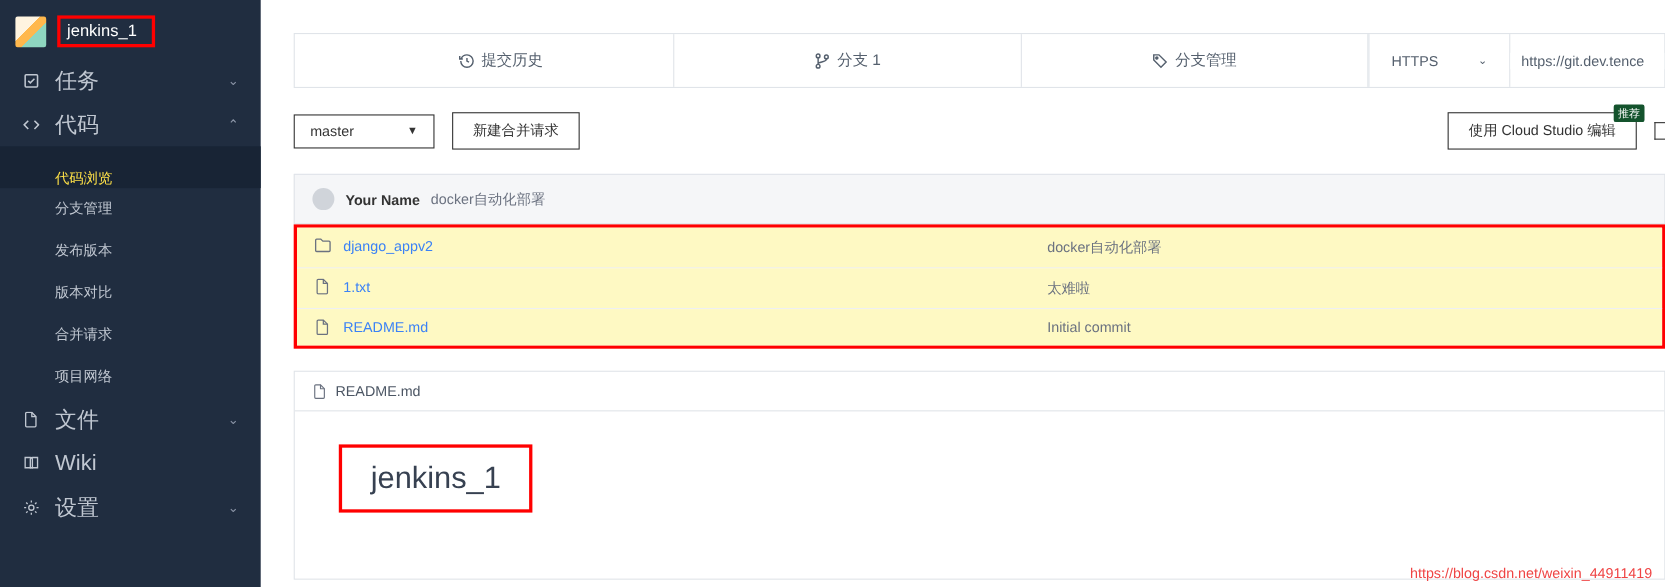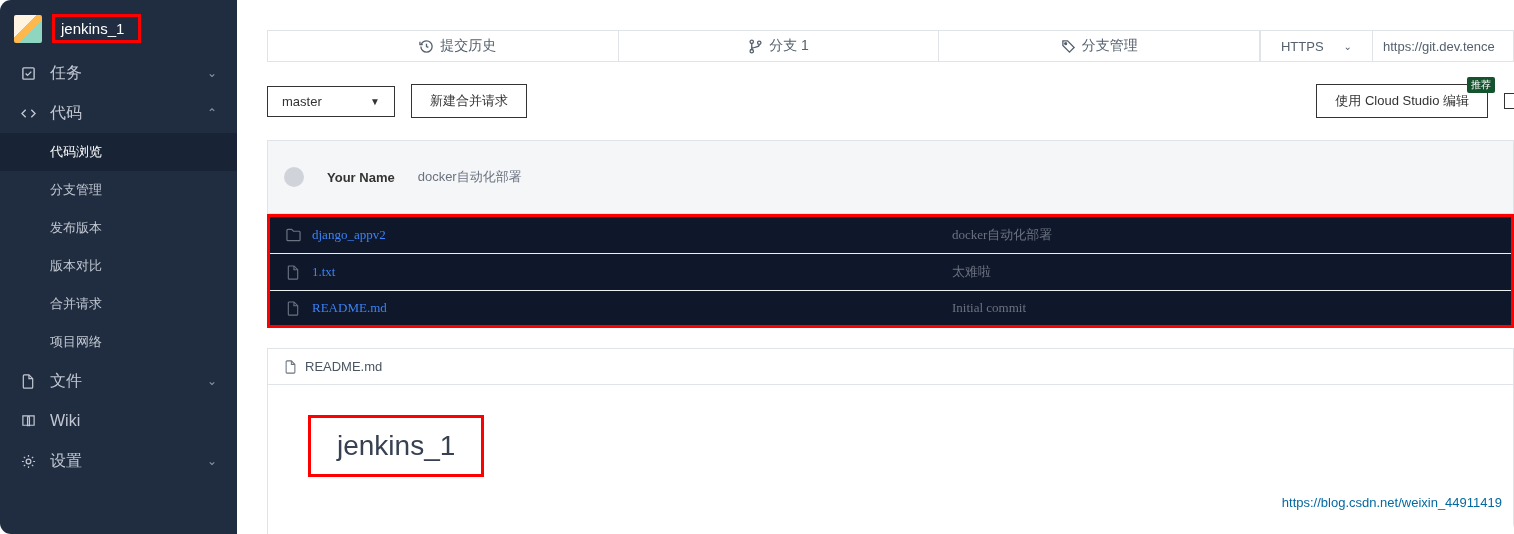--- a/index.html
+++ b/index.html
@@ -1,72 +1,72 @@
 <!DOCTYPE html>
 <html><head>
   <meta charset="utf-8">
   <style>
     * { margin: 0; padding: 0; box-sizing: border-box; }
     body { font-family: -apple-system, BlinkMacSystemFont, "Segoe UI", "PingFang SC", "Microsoft YaHei", sans-serif; font-size: 14px; color: #333; background: #fff; }
     
-    .container { display: flex; width: 1514px; height: 534px; overflow: hidden; border-radius: 11px; }
+    .container { display: flex; width: 1514px; height: 534px; overflow: hidden; }
     
     
     .sidebar { width: 237px; background: #202d40; color: #fff; flex-shrink: 0; padding-top: 8px; }
     .project-header { display: flex; align-items: center; padding: 6px 14px 10px; }
     .project-avatar { width: 28px; height: 28px; background: linear-gradient(135deg, #fff4e0 40%, #ffb84d 40%, #ffb84d 60%, #8ed6c0 60%); border-radius: 2px; margin-right: 10px; }
     .project-title-wrap { border: 3px solid #ff0000; padding: 3px 14px 3px 6px; }
     .project-title { color: #fff; font-size: 15px; }
     
     .nav-item { display: flex; align-items: center; padding: 0 20px; height: 40px; color: #c0c7d1; cursor: pointer; }
     .nav-icon { width: 16px; height: 16px; margin-right: 14px; display: inline-flex; align-items: center; justify-content: center; flex-shrink: 0; }
-    .nav-label { flex: 1; font-size: 16px; }
+    .nav-label { flex: 1; font-size: 20px; }
     .nav-chevron { font-size: 12px; color: #8a94a6; }
     .nav-sub { padding-left: 50px; height: 38px; display: flex; align-items: center; color: #c0c7d1; cursor: pointer; font-size: 13px; }
-    .nav-sub.active { color: #ffffff; background: #182435; }
+    .nav-sub.active { color: #fde047; background: #182435; align-items: flex-end; }
     
     
     .main { flex: 1; padding: 0 0 0 30px; overflow: hidden; }
     
-    .top-tabs { display: flex; border: 1px solid #e0e4e9; background: #fff; margin-top: 30px; margin-right: 0; height: 32px; align-items: stretch; padding-left: 30px; }
+    .top-tabs { display: flex; border: 1px solid #e0e4e9; background: #fff; margin-top: 30px; margin-right: 0; height: 50px; align-items: stretch; padding-left: 30px; }
     .tab-item { flex: 1; display: flex; align-items: center; justify-content: center; color: #55606e; cursor: pointer; gap: 6px; border-right: 1px solid #e0e4e9; }
     .tab-item:last-of-type { border-right: none; }
     .tab-icon { display: inline-flex; }
     .proto-cell { display: flex; align-items: center; padding: 0 12px; border-left: 1px solid #e0e4e9; }
-    .proto-select { display: flex; align-items: center; gap: 20px; padding: 0 8px; color: #55606e; font-size: 13px; }
+    .proto-select { display: flex; align-items: center; gap: 36px; padding: 0 8px; color: #55606e; font-size: 13px; }
     .url-input { border: none; outline: none; padding: 0 10px; color: #55606e; font-size: 13px; width: 140px; }
     
     .toolbar { display: flex; align-items: center; margin-top: 22px; gap: 16px; }
     .branch-select { border: 1px solid #333; padding: 7px 14px; display: flex; align-items: center; justify-content: space-between; width: 128px; background: #fff; cursor: pointer; font-size: 13px; }
     .branch-select .caret { font-size: 10px; }
     .btn { border: 1px solid #333; padding: 7px 18px; background: #fff; cursor: pointer; font-size: 13px; color: #333; position: relative; }
     .spacer { flex: 1; }
     .btn-badge { position: absolute; top: -8px; right: -8px; background: #14532d; color: #fff; font-size: 10px; padding: 1px 4px; border-radius: 2px; }
     
-    .commit-bar { margin-top: 22px; background: #f5f6f8; border: 1px solid #e0e4e9; padding: 26px 16px; display: flex; align-items: center; gap: 23px; }
+    .commit-bar { margin-top: 22px; background: #f5f6f8; border: 1px solid #e0e4e9; padding: 12px 16px; display: flex; align-items: center; gap: 10px; }
     .avatar-circle { width: 20px; height: 20px; border-radius: 50%; background: #d0d4da; }
     .commit-author { font-weight: 600; color: #333; font-size: 13px; }
     .commit-msg { color: #6b7280; font-size: 13px; }
     
     .file-table-wrap { border: 3px solid #ff0000; border-top: none; }
     .file-table-wrap-top { border-top: 3px solid #ff0000; }
-    .file-row { display: flex; align-items: center; padding: 9px 16px; border-bottom: 1px solid #eef0f3; background: #0f172a; font-family: Liberation Serif, serif; }
+    .file-row { display: flex; padding: 9px 16px; border-bottom: 1px solid #eef0f3; background: #fef9c3; }
     .file-row:last-child { border-bottom: none; }
     .file-icon { width: 16px; margin-right: 10px; color: #6b7280; display: inline-flex; }
     .file-name { color: #3b82f6; font-size: 13px; width: 640px; }
     .file-name.link { cursor: pointer; }
     .file-commit { color: #6b7280; font-size: 13px; }
     
     .readme-panel { margin-top: 20px; border: 1px solid #e0e4e9; }
     .readme-header { padding: 10px 16px; border-bottom: 1px solid #e0e4e9; display: flex; align-items: center; gap: 8px; color: #4b5563; font-size: 13px; }
     .readme-body { padding: 30px 40px 60px; }
     .readme-title-wrap { border: 3px solid #ff0000; display: inline-block; padding: 12px 26px; }
     .readme-title { font-size: 28px; color: #374151; font-weight: 400; }
     
-    .watermark { position: absolute; right: 12px; bottom: 24px; color: #0369a1; font-size: 13px; margin-left: 24px; }
+    .watermark { position: absolute; right: 12px; bottom: 6px; color: #ef4444; font-size: 13px; margin-left: 24px; }
     
     svg { display: block; }
   </style>
 </head>
 <body>
 
 <div class="container">
 
   <div class="sidebar">
     <div class="project-header">

